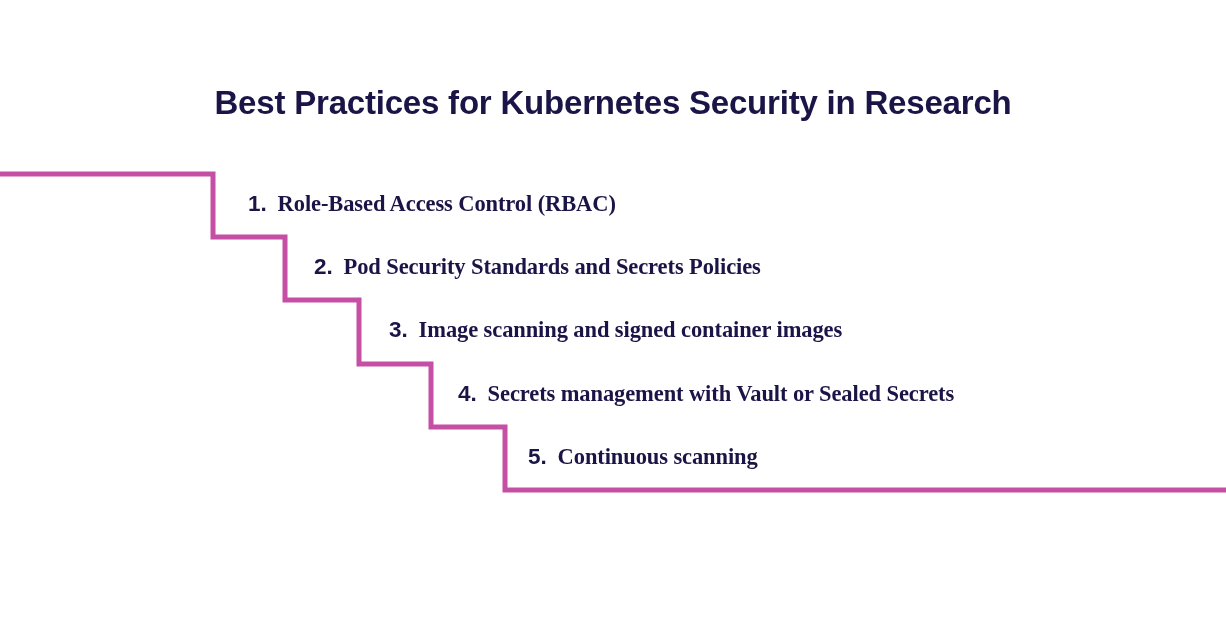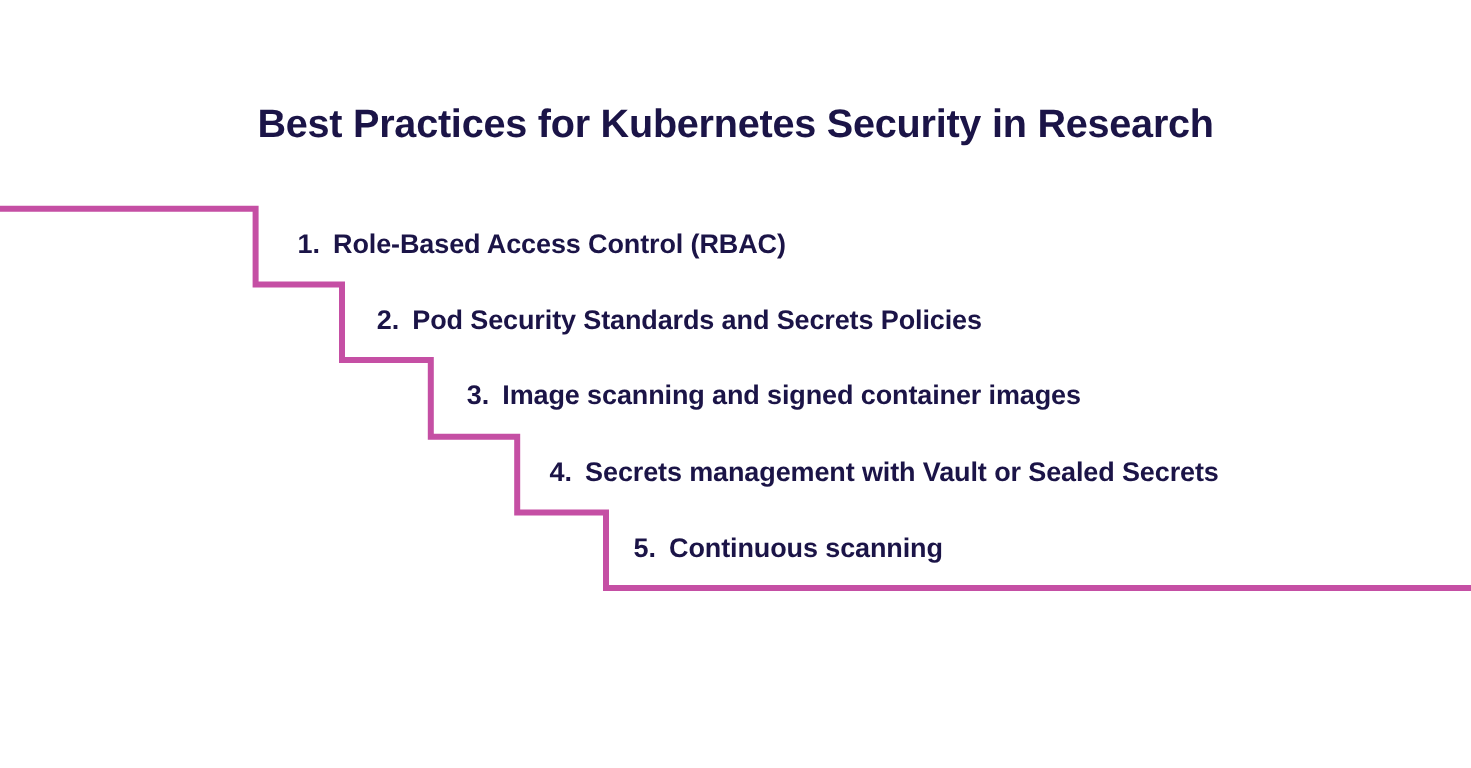--- a/index.html
+++ b/index.html
@@ -49,20 +49,21 @@
     color: #1b1447;
     white-space: nowrap;
     letter-spacing: -0.1px;
   }
   .step-num {
     display: inline-block;
     margin-right: 11px;
   }
   .step-label {
     display: inline-block;
+    font-family: Liberation Serif, serif;
   }
   #item-1 { left: 248px; top: 191px; }
   #item-2 { left: 314px; top: 254px; }
   #item-3 { left: 389px; top: 317px; }
   #item-4 { left: 458px; top: 381px; }
   #item-5 { left: 528px; top: 444px; }
 </style>
 </head>
 <body>
 

